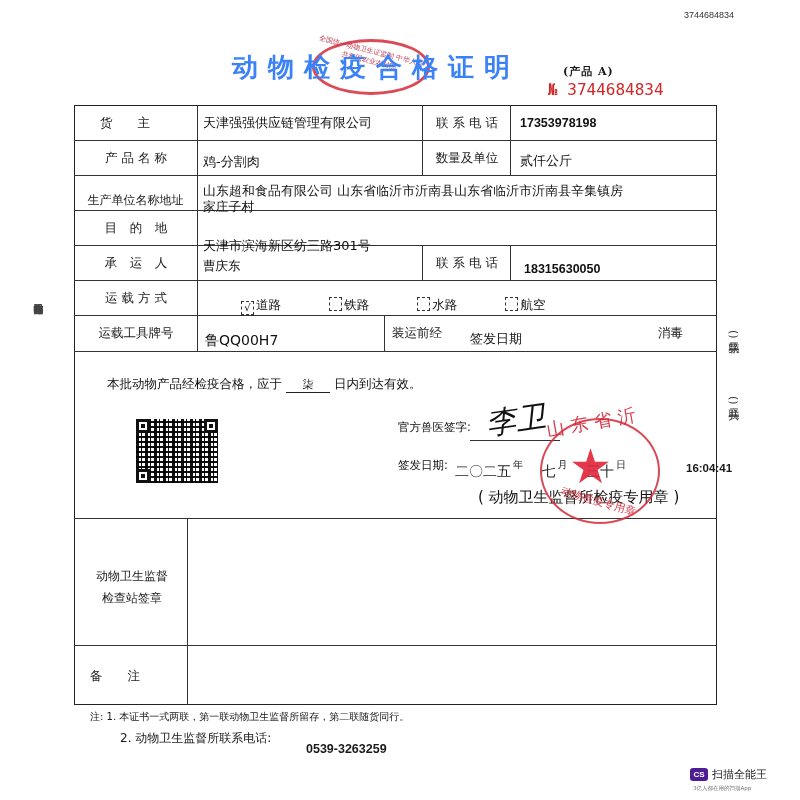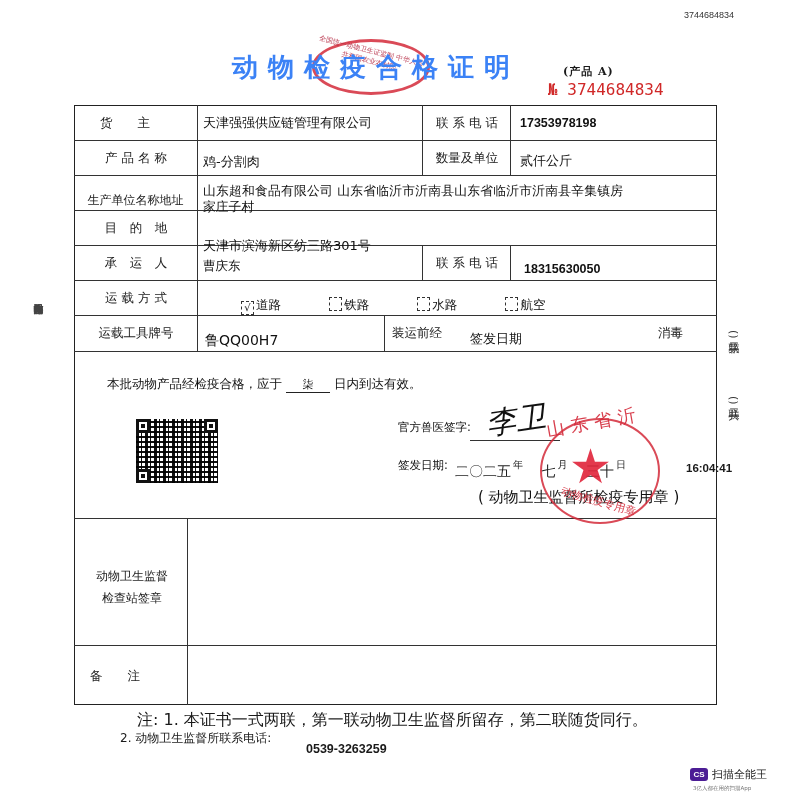--- a/index.html
+++ b/index.html
@@ -40,21 +40,21 @@
   .sigline { left:470px; top:440px; width:90px; border-top:1px solid #333; }
   .seal-main { left:540px; top:418px; width:116px; height:102px; border:2.5px solid #d42a3a; border-radius:50%; opacity:0.85; }
   .star { left:569px; top:438px; font-size:48px; color:#e0243a; opacity:0.9; }
   .seal-main-top { left:546px; top:410px; font-size:18px; color:#d42a3a; opacity:0.9; letter-spacing:6px; transform:rotate(-10deg); }
   .seal-main-bot { left:560px; top:494px; font-size:11px; color:#d42a3a; opacity:0.9; transform:rotate(16deg); }
 
   .date { left:455px; top:458px; font-size:14px; white-space:nowrap; }
   .date .unit { font-size:10px; vertical-align:8px; margin:0 14px 0 2px; }
   .time { left:686px; top:462px; font-size:11.5px; font-weight:bold; font-family:"Liberation Sans",sans-serif; }
 
-  .note { left:90px; top:710px; font-size:16px; white-space:nowrap;margin-left:47px; }
+  .note { left:90px; top:710px; font-size:10px; white-space:nowrap; }
   .note2 { left:120px; top:730px; font-size:12px;text-align:center; }
   .phone { left:306px; top:742px; font-size:12.5px; font-weight:bold; font-family:"Liberation Sans",sans-serif; }
 
   .cs { left:690px; top:767px; display:flex; align-items:center; }
   .cs-logo { width:18px; height:13px; background:#4c1d95; color:#fff; font-size:8px; font-weight:bold; border-radius:3px; text-align:center; line-height:13px; margin-right:4px; font-family:"Liberation Sans",sans-serif; }
   .cs-name { font-size:11px; color:#222; }
   .cs-sub { left:693px; top:785px; font-size:5.5px; color:#777; }
 </style>
 </head>
 <body>

